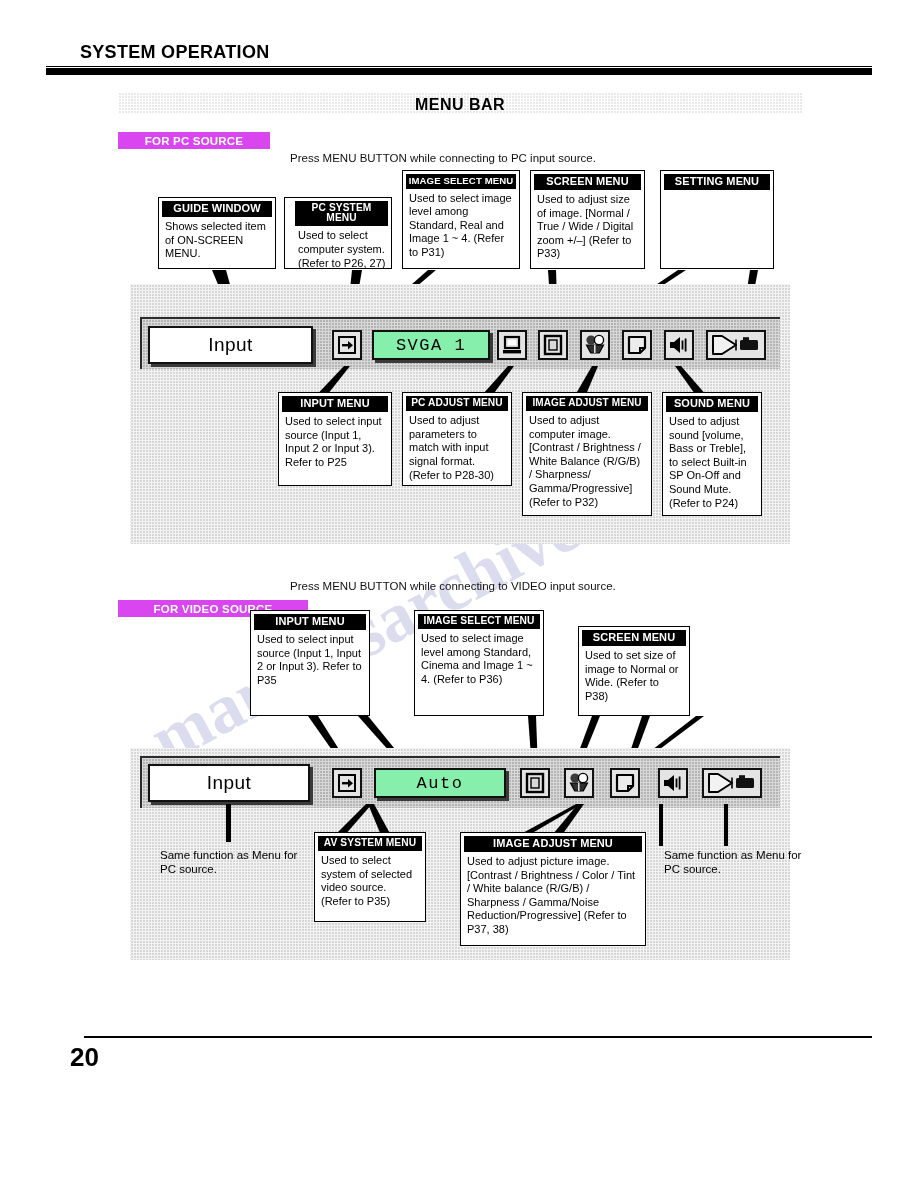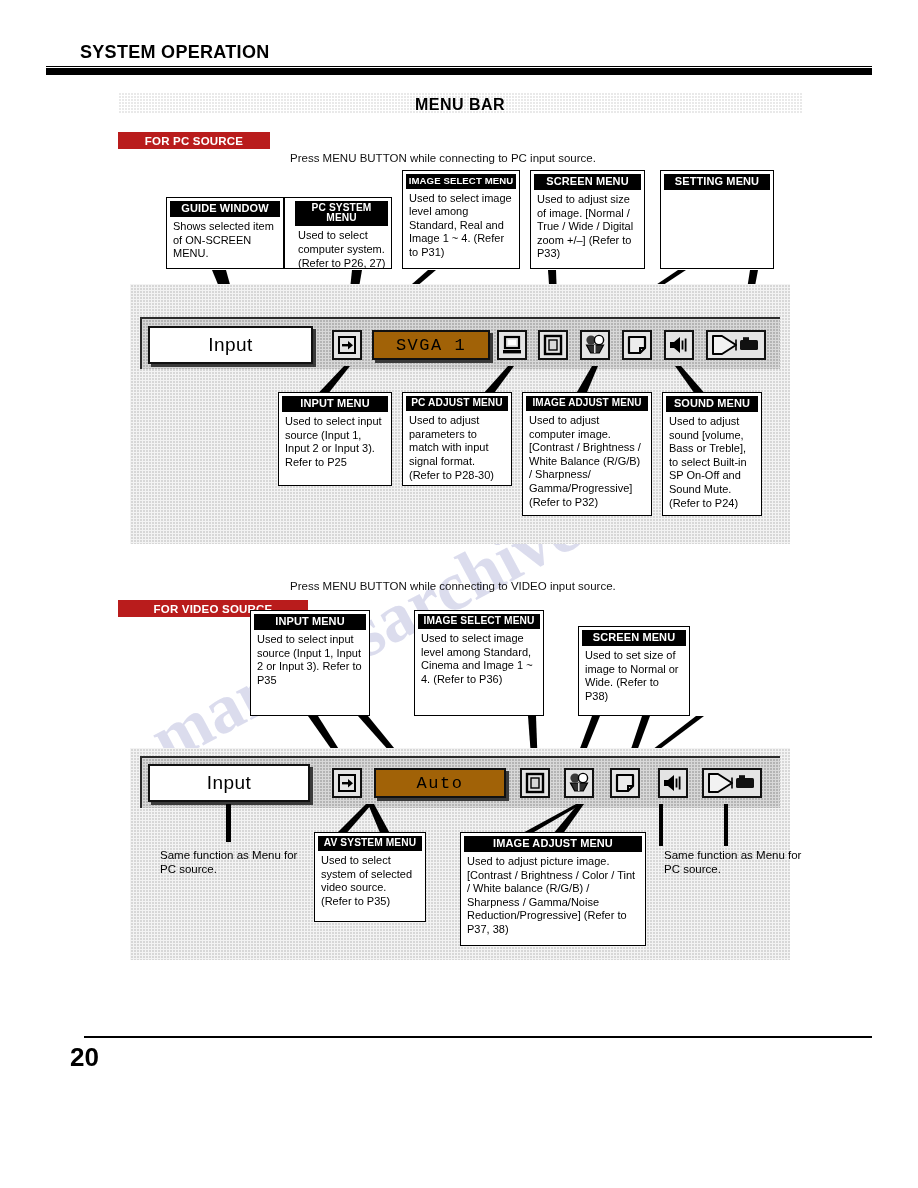--- a/index.html
+++ b/index.html
@@ -30,21 +30,21 @@
     background-image:
       linear-gradient(to right,#ffffff 1px,transparent 1px),
       linear-gradient(to bottom,#ffffff 1px,transparent 1px);
     background-size:3px 3px;
     display:flex;align-items:flex-end;justify-content:center;
   }
   .banner-text{font-size:16px;font-weight:bold;letter-spacing:.5px;}
 
   
   .chip{
-    position:absolute;background:#b91c1c;color:#fff;
+    position:absolute;background:#d946ef;color:#fff;
     font-size:11.5px;font-weight:bold;letter-spacing:.2px;
     display:flex;align-items:center;justify-content:center;
     height:17px;
   }
   .chip-note{
     position:absolute;font-size:11.5px;color:#111;margin-top:17px;
   }
 
   
   .callout{
@@ -84,21 +84,21 @@
     border-left:2px solid #2b2b2b;
     box-sizing:border-box;
   }
   .inputbox{
     position:absolute;background:#fff;border:2px solid #111;box-sizing:border-box;
     display:flex;align-items:center;justify-content:center;
     font-size:19px;letter-spacing:.4px;
     box-shadow:3px 3px 0 #3a3a3a;
   }
   .sysbox{
-    position:absolute;background:#a16207;border:2px solid #111;box-sizing:border-box;
+    position:absolute;background:#86efac;border:2px solid #111;box-sizing:border-box;
     display:flex;align-items:center;justify-content:center;
     font-family:"Liberation Mono","DejaVu Sans Mono",monospace;
     font-size:17px;letter-spacing:1.5px;
     box-shadow:3px 3px 0 #3a3a3a;
   }
   .icobox{
     position:absolute;background:#e4e4e4;border:2px solid #111;box-sizing:border-box;
     display:flex;align-items:center;justify-content:center;
   }
   .icobox svg{display:block;}
@@ -128,21 +128,21 @@
   <div class="hdr-rule2"></div>
   <div class="hdr-rule"></div>
 
   <div class="banner">
     <span class="banner-text">MENU BAR</span>
   </div>
 
   <div class="chip" style="left:118px;top:132px;width:152px;">FOR PC SOURCE</div>
   <div class="chip-note" style="left:290px;top:135px;">Press MENU BUTTON while connecting to PC input source.</div>
 
-  <div class="callout" style="left:158px;top:197px;width:118px;height:72px;margin-left:8px;">
+  <div class="callout" style="left:158px;top:197px;width:118px;height:72px;">
     <div class="ttl">GUIDE WINDOW</div>
     <div class="body">Shows selected item of ON-SCREEN MENU.</div>
   </div>
 
   <div class="callout" style="left:284px;top:197px;width:108px;height:72px;padding-left:7px;">
     <div class="ttl" style="font-size:10.2px;">PC SYSTEM MENU</div>
     <div class="body">Used to select computer system. (Refer to P26, 27)</div>
   </div>
 
   <div class="callout" style="left:402px;top:170px;width:118px;height:99px;">

